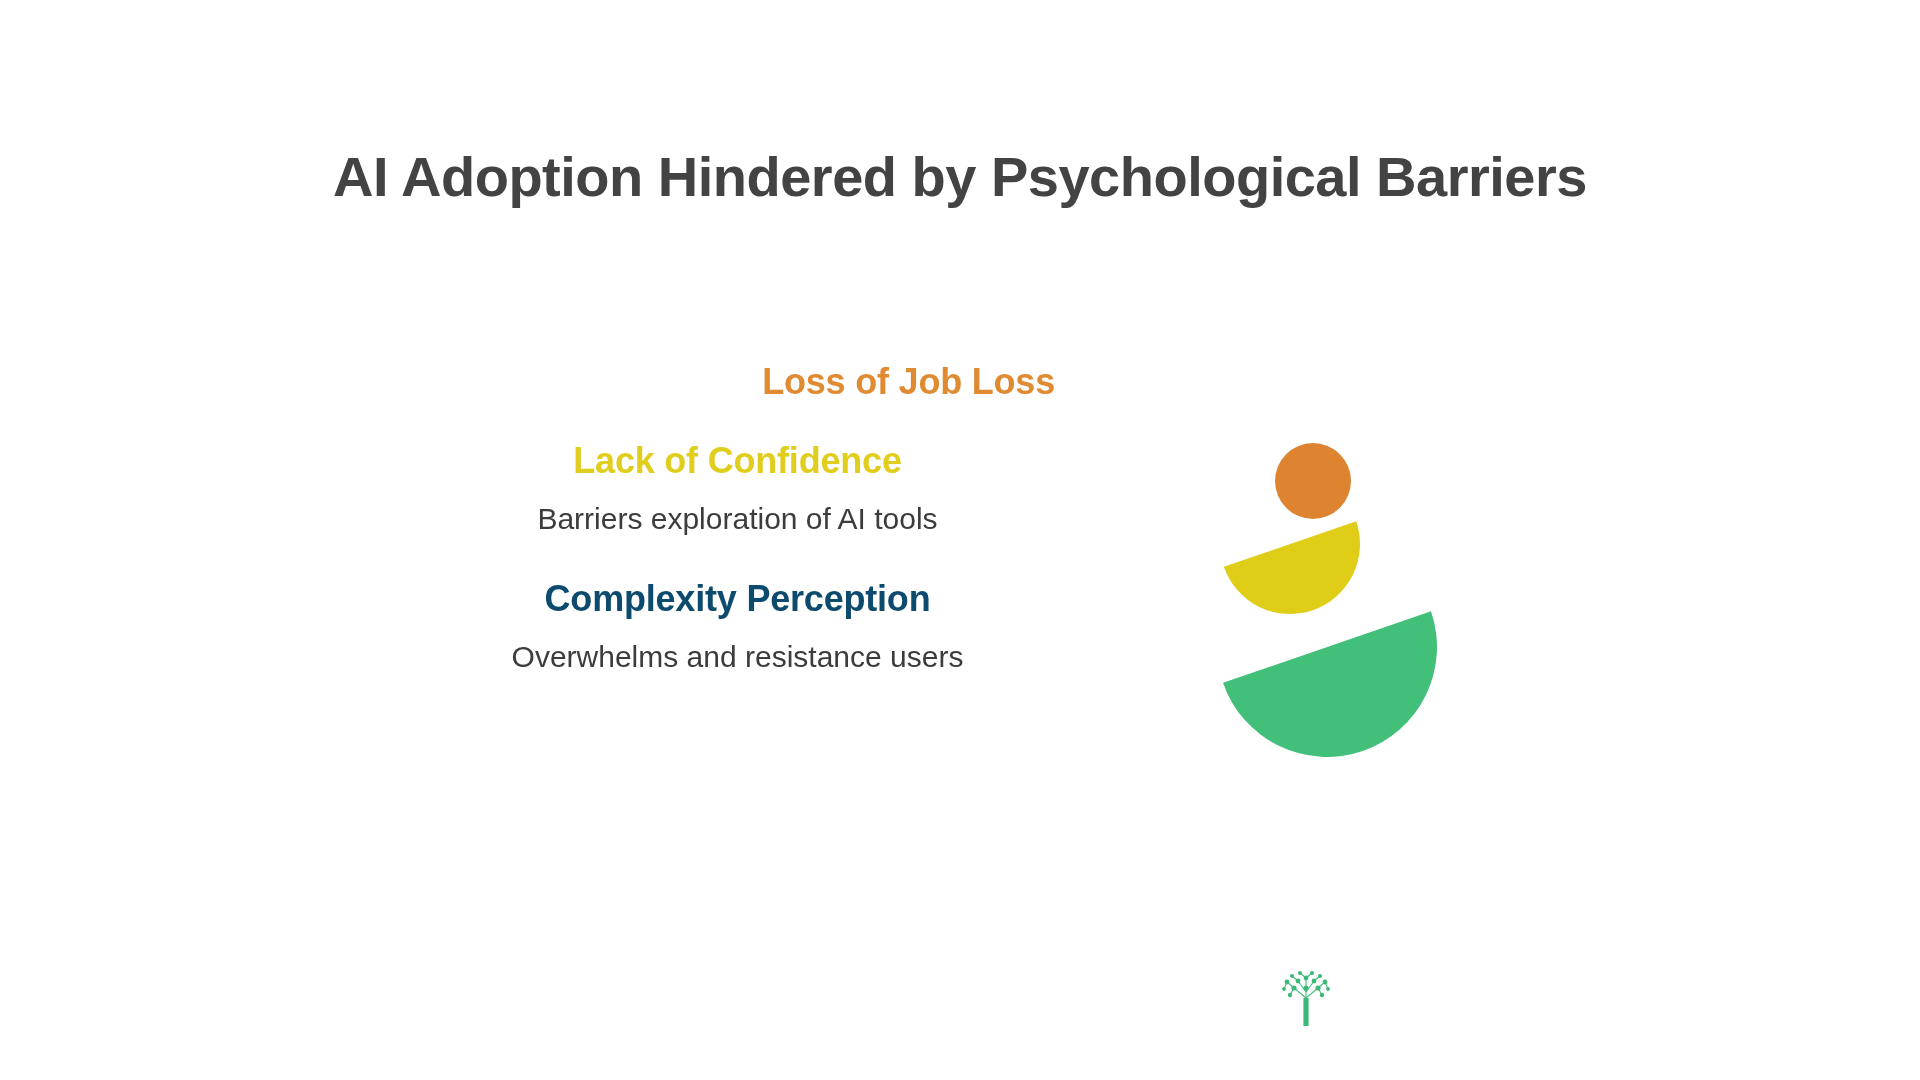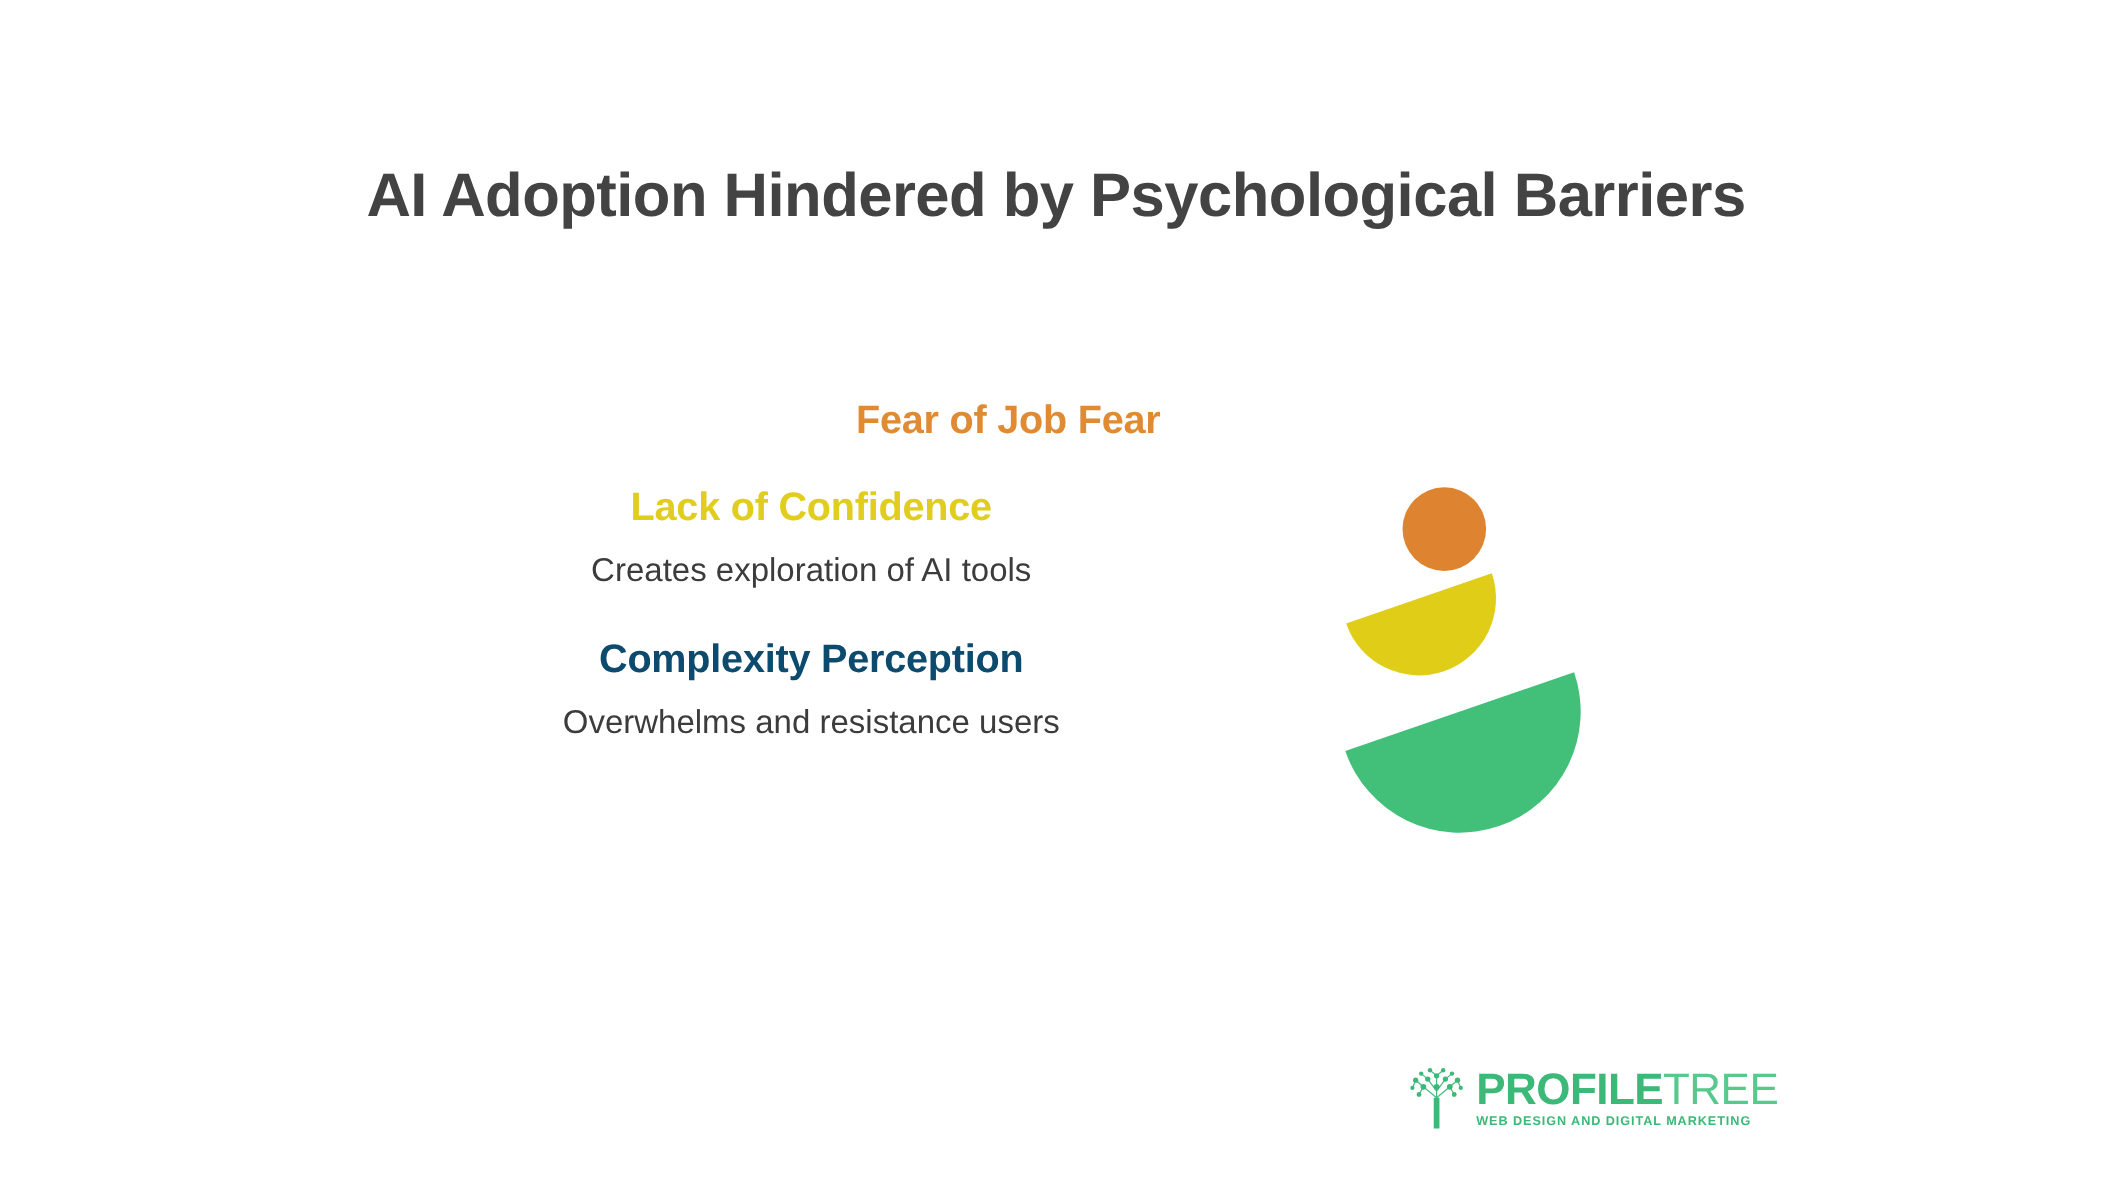--- a/index.html
+++ b/index.html
@@ -116,26 +116,26 @@
 </head>
 <body>
 
 <div class="slide">
 
   <h1 class="slide-title">AI Adoption Hindered by Psychological Barriers</h1>
 
   <div class="points">
 
     <div class="point">
-      <div class="point-heading c-orange">Fear of Job Fear</div>
+      <div class="point-heading c-orange">Loss of Job Loss</div>
     </div>
 
     <div class="point">
       <div class="point-heading c-yellow">Lack of Confidence</div>
-      <div class="point-desc">Creates exploration of AI tools</div>
+      <div class="point-desc">Barriers exploration of AI tools</div>
     </div>
 
     <div class="point">
       <div class="point-heading c-green">Complexity Perception</div>
       <div class="point-desc">Overwhelms and resistance users</div>
     </div>
 
   </div>
 
   <div class="graphic">
@@ -188,19 +188,15 @@
           <circle cx="14" cy="8" r="2.0"></circle>
           <circle cx="42" cy="8" r="2.0"></circle>
           <circle cx="22" cy="5" r="2.0"></circle>
           <circle cx="34" cy="5" r="2.0"></circle>
           <circle cx="6" cy="21" r="1.9"></circle>
           <circle cx="50" cy="21" r="1.9"></circle>
         </g>
         <path d="M25.4 30 L30.6 30 L30.6 58 L25.4 58 Z" fill="#3CB878"></path>
       </svg>
     </span>
-    <span class="logo-text">
-      <span class="logo-wordmark"><span class="logo-word-profile">PROFILE</span><span class="logo-word-tree">TREE</span></span>
-      <span class="logo-tagline">WEB DESIGN AND DIGITAL MARKETING</span>
-    </span>
   </div>
 
 </div>
 
 </body></html>

